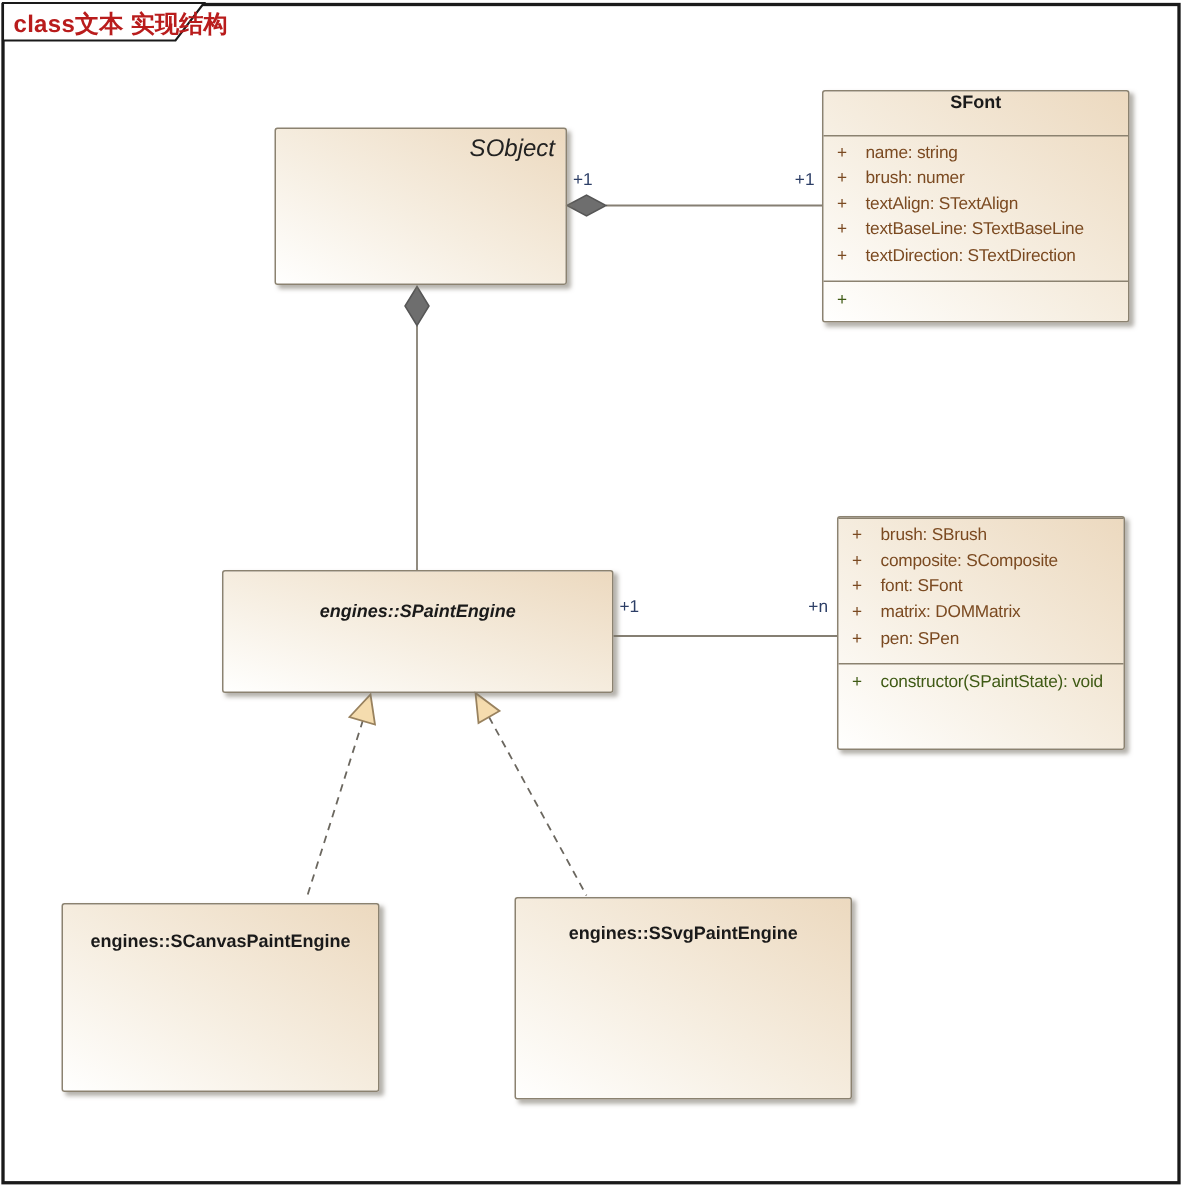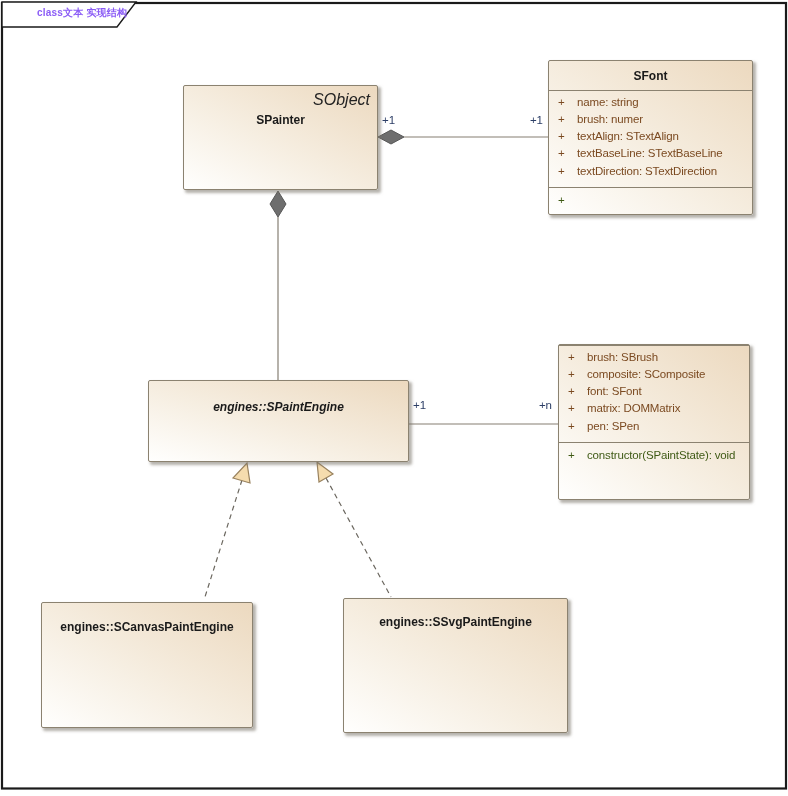--- a/index.html
+++ b/index.html
@@ -4,42 +4,42 @@
 <style>
   html,body{margin:0;padding:0;}
   body{
     width:788px;height:796px;position:relative;background:#ffffff;
     font-family:"Liberation Sans","DejaVu Sans",sans-serif;
     overflow:hidden;
   }
   .overlay{position:absolute;left:0;top:0;width:788px;height:796px;}
   .tab-label{
     position:absolute;left:9px;top:6px;
-    font-size:10px;font-weight:bold;color:#8b5cf6;
-    white-space:nowrap;letter-spacing:.2px;margin-left:28px;
+    font-size:16px;font-weight:bold;color:#b91c1c;
+    white-space:nowrap;letter-spacing:.2px;
   }
   .cls{
     position:absolute;
     background:linear-gradient(to bottom left,#ecd9bf 0%,#f6eee1 55%,#fffffe 100%);
     border:1px solid #8b8270;border-radius:2px;
     box-shadow:2.5px 2.5px 3px rgba(120,114,104,.55);
     box-sizing:border-box;
   }
   .cls .name{
     display:block;width:100%;text-align:center;
     font-size:12px;font-weight:bold;color:#1a1a1a;white-space:nowrap;
   }
   .name-abs{position:absolute;left:0;}
   .italic{font-style:italic;}
   .stereo{
     position:absolute;top:5px;right:7px;
     font-size:16px;font-style:italic;color:#222;
   }
   .title-comp{
-    display:flex;align-items:center;justify-content:center;
+    display:flex;align-items:flex-start;justify-content:center;
     box-sizing:border-box;
   }
   .comp{border-top:1px solid #8b8270;box-sizing:border-box;overflow:hidden;}
   .attrs{padding-top:2.5px;}
   .ops{padding-top:4px;}
   .row{
     display:flex;font-size:11.5px;line-height:17.3px;
     white-space:nowrap;letter-spacing:-0.15px;
   }
   .row .vis{width:19px;padding-left:9px;flex:none;}
@@ -71,21 +71,20 @@
   <polygon points="247,463 250,483 233,478" fill="#f5dcae" stroke="#99825e" stroke-width="1.2"></polygon>
 
   <line x1="326" y1="478" x2="391" y2="597" stroke="#6b675f" stroke-width="1.2" stroke-dasharray="5,4"></line>
   <polygon points="317,462 319,482 333,474" fill="#f5dcae" stroke="#99825e" stroke-width="1.2"></polygon>
 </svg>
 
 <div class="tab-label">class文本 实现结构</div>
 
 <div class="cls" style="left:183px;top:85px;width:195px;height:105px">
   <span class="stereo">SObject</span>
-  <span class="name name-abs" style="top:27px">SPainter</span>
 </div>
 
 <div class="cls" style="left:548px;top:60px;width:205px;height:155px">
   <div class="title-comp" style="height:29px">
     <span class="name">SFont</span>
   </div>
   <div class="comp attrs" style="height:97px">
     <div class="row attr-row">
         <span class="vis">+</span>
         <span>name: string</span>

